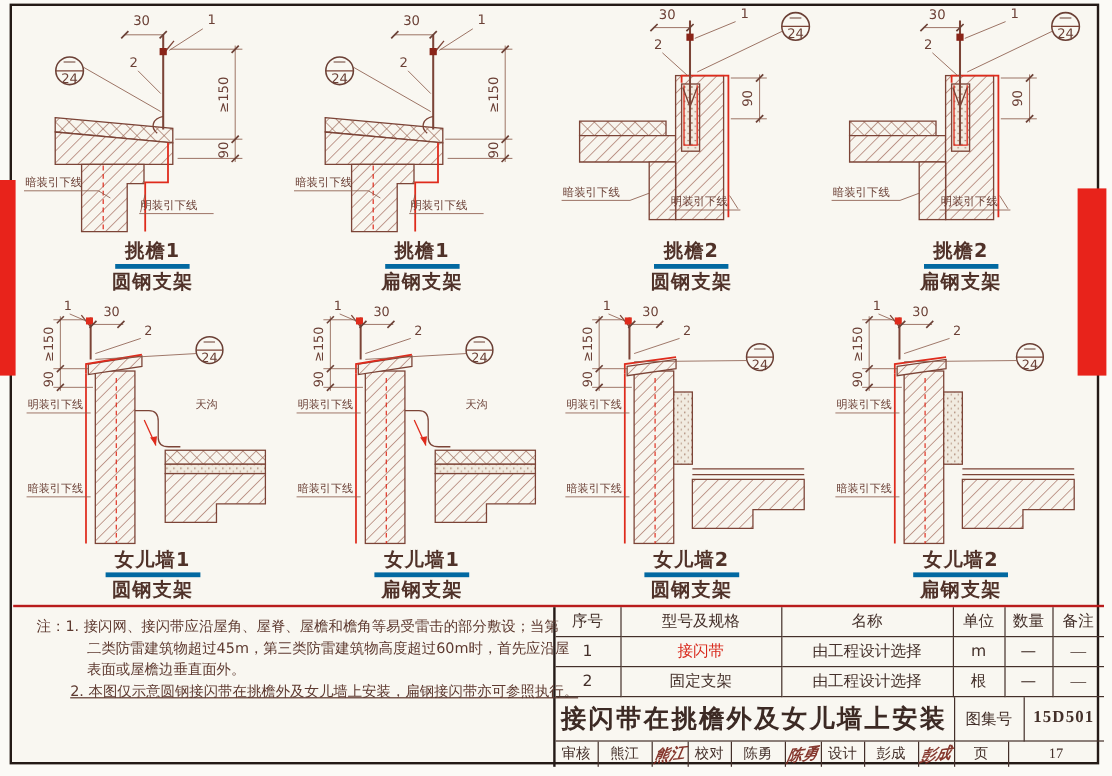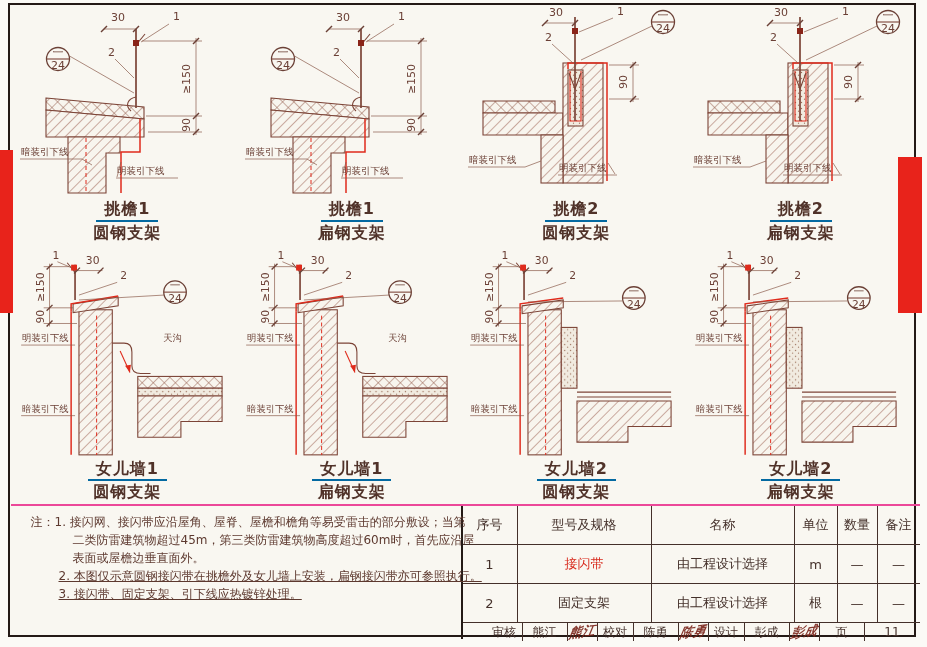--- a/index.html
+++ b/index.html
@@ -11,61 +11,61 @@
   .redtab.left{left:0;top:150px;width:13px;height:163px;}
   .redtab.right{left:898px;top:157px;width:24px;height:156px;}
 
   .grid{position:absolute;left:15px;top:5px;width:898px;}
   .drow{display:flex;}
   .drow1{height:244px;}
   .drow2{height:254px;}
   .cell{width:224.5px;display:flex;flex-direction:column;align-items:center;}
   .cap{color:#503229;font-size:16px;font-weight:bold;letter-spacing:1px;
        line-height:1.35;text-align:center;padding:0 8px;}
-  .cap1{border-bottom:2px solid #0369a1;margin-top:1px;}
+  .cap1{border-bottom:4px solid #0369a1;margin-top:1px;}
 
   svg.dwg{display:block;}
   .dwg .ln{stroke:#7c4437;stroke-width:1.1;fill:none;}
   .dwg .thk{stroke:#7c4437;stroke-width:1.7;fill:none;}
   .dwg .thin{stroke:#8a5a4a;stroke-width:0.7;fill:none;}
   .dwg .tick{stroke:#6b4036;stroke-width:1.4;fill:none;}
   .dwg .red{stroke:#df2b1c;stroke-width:1.5;fill:none;}
   .dwg .red2{stroke:#df2b1c;stroke-width:1.1;fill:none;}
   .dwg .reddash{stroke:#df2b1c;stroke-width:1;stroke-dasharray:4 3;fill:none;}
   .dwg .hatch{fill:url(#hatch);stroke:#7c4437;stroke-width:1.1;}
   .dwg .cross{fill:url(#cross);stroke:#7c4437;stroke-width:1.1;}
   .dwg .dots{fill:url(#dots);stroke:#7c4437;stroke-width:1.1;}
   .dwg .paperc{fill:#f9f7f1;stroke:#6b4036;stroke-width:1.3;}
   .dwg text{fill:#6b4036;stroke:none;font-size:11px;}
   .dwg .cjk{font-size:9.5px;}
   .dwg .num{font-size:11px;}
   .dwg .mark{fill:#8a2418;stroke:none;}
   .dwg .markred{fill:#df2b1c;stroke:none;}
 
   .bottom{position:absolute;left:10.5px;top:504px;width:909px;height:135px;
-          border-top:2px solid #ec4899;display:flex;box-sizing:border-box;}
+          border-top:2px solid #b91c1c;display:flex;box-sizing:border-box;}
   .notes{width:452px;border-right:2px solid #241a16;box-sizing:border-box;
          padding:7px 2px 0 20px;font-size:12px;color:#5d392f;line-height:18px;}
   .nline{white-space:nowrap;}
   .ind0{padding-left:0;}
   .ind1{padding-left:42px;}
   .ind2{padding-left:28px;text-decoration:underline;}
 
   .tb{flex:1;display:flex;flex-direction:column;color:#44302a;}
   .parts{display:grid;grid-template-columns:55px 134px 143px 43px 40px 1fr;}
   .c{border-right:1.5px solid #44302a;border-bottom:1.5px solid #44302a;
-     display:flex;align-items:center;justify-content:center;height:39px;
+     display:flex;align-items:center;justify-content:center;height:25px;
      font-size:13px;box-sizing:border-box;}
-  .c.last{border-right:none;}
+  .c.last{border-right:none;font-family:Liberation Serif, serif;}
   .c.redtext{color:#d8291c;font-weight:normal;}
   .tb-title{display:grid;grid-template-columns:333px 58px 1fr;height:37px;}
   .tb-title .c{height:37px;}
   .ttl{font-size:21px;font-weight:bold;letter-spacing:2px;color:#3c2a24;}
   .atlasno{font-size:14px;font-weight:bold;letter-spacing:1px;}
-  .tb-sig{display:grid;grid-template-columns:36px 45px 30px 36px 45px 30px 36px 45px 30px 45px 1fr;flex:1;padding-left:24px;}
+  .tb-sig{display:grid;grid-template-columns:36px 45px 30px 36px 45px 30px 36px 45px 30px 45px 1fr;flex:1;}
   .tb-sig .c{height:100%;border-bottom:none;font-size:12px;}
   .sigtxt{font-style:italic;font-weight:bold;color:#7a241a;font-size:13px;
           transform:rotate(-7deg) skewX(-18deg);opacity:.9;white-space:nowrap;}
 </style>
 </head>
 <body>
 
 <svg width="0" height="0" style="position:absolute" aria-hidden="true">
   <defs>
     <pattern id="hatch" width="7" height="7" patternUnits="userSpaceOnUse" patternTransform="rotate(45)">
@@ -443,21 +443,20 @@
       </div>
     </div>
 </div>
 
 <div class="bottom">
   <div class="notes">
       <div class="nline ind0">注：1. 接闪网、接闪带应沿屋角、屋脊、屋檐和檐角等易受雷击的部分敷设；当第</div>
       <div class="nline ind1">二类防雷建筑物超过45m，第三类防雷建筑物高度超过60m时，首先应沿屋</div>
       <div class="nline ind1">表面或屋檐边垂直面外。</div>
       <div class="nline ind2">2. 本图仅示意圆钢接闪带在挑檐外及女儿墙上安装，扁钢接闪带亦可参照执行。</div>
-      <div class="nline ind2">3. 接闪带、固定支架、引下线应热镀锌处理。</div>
     </div>
   <div class="tb">
     <div class="parts">
       <div class="c">序号</div>
       <div class="c">型号及规格</div>
       <div class="c">名称</div>
       <div class="c">单位</div>
       <div class="c">数量</div>
       <div class="c last">备注</div>
     <div class="c">1</div>
@@ -466,36 +465,41 @@
         <div class="c">m</div>
         <div class="c">—</div>
         <div class="c last">—</div>
         <div class="c">2</div>
         <div class="c">固定支架</div>
         <div class="c">由工程设计选择</div>
         <div class="c">根</div>
         <div class="c">—</div>
         <div class="c last">—</div>
       </div>
+    <div class="tb-title">
+      <div class="c ttl">接闪带在挑檐外及女儿墙上安装</div>
+      <div class="c" style="font-size:13px">图集号</div>
+      <div class="c last atlasno">15D501</div>
+    </div>
     <div class="tb-sig">
         <div class="c">审核</div>
         <div class="c">熊江</div>
         <div class="c">
           <span class="sigtxt">熊江</span>
         </div>
         <div class="c">校对</div>
         <div class="c">陈勇</div>
         <div class="c">
           <span class="sigtxt">陈勇</span>
         </div>
         <div class="c">设计</div>
         <div class="c">彭成</div>
         <div class="c">
           <span class="sigtxt">彭成</span>
         </div>
         <div class="c">页</div>
-        <div class="c last">11</div>
+        <div class="c last">17</div>
       </div>
   </div>
 </div>
 
 <div class="redtab left"></div>
 <div class="redtab right"></div>
 
 </body></html>

